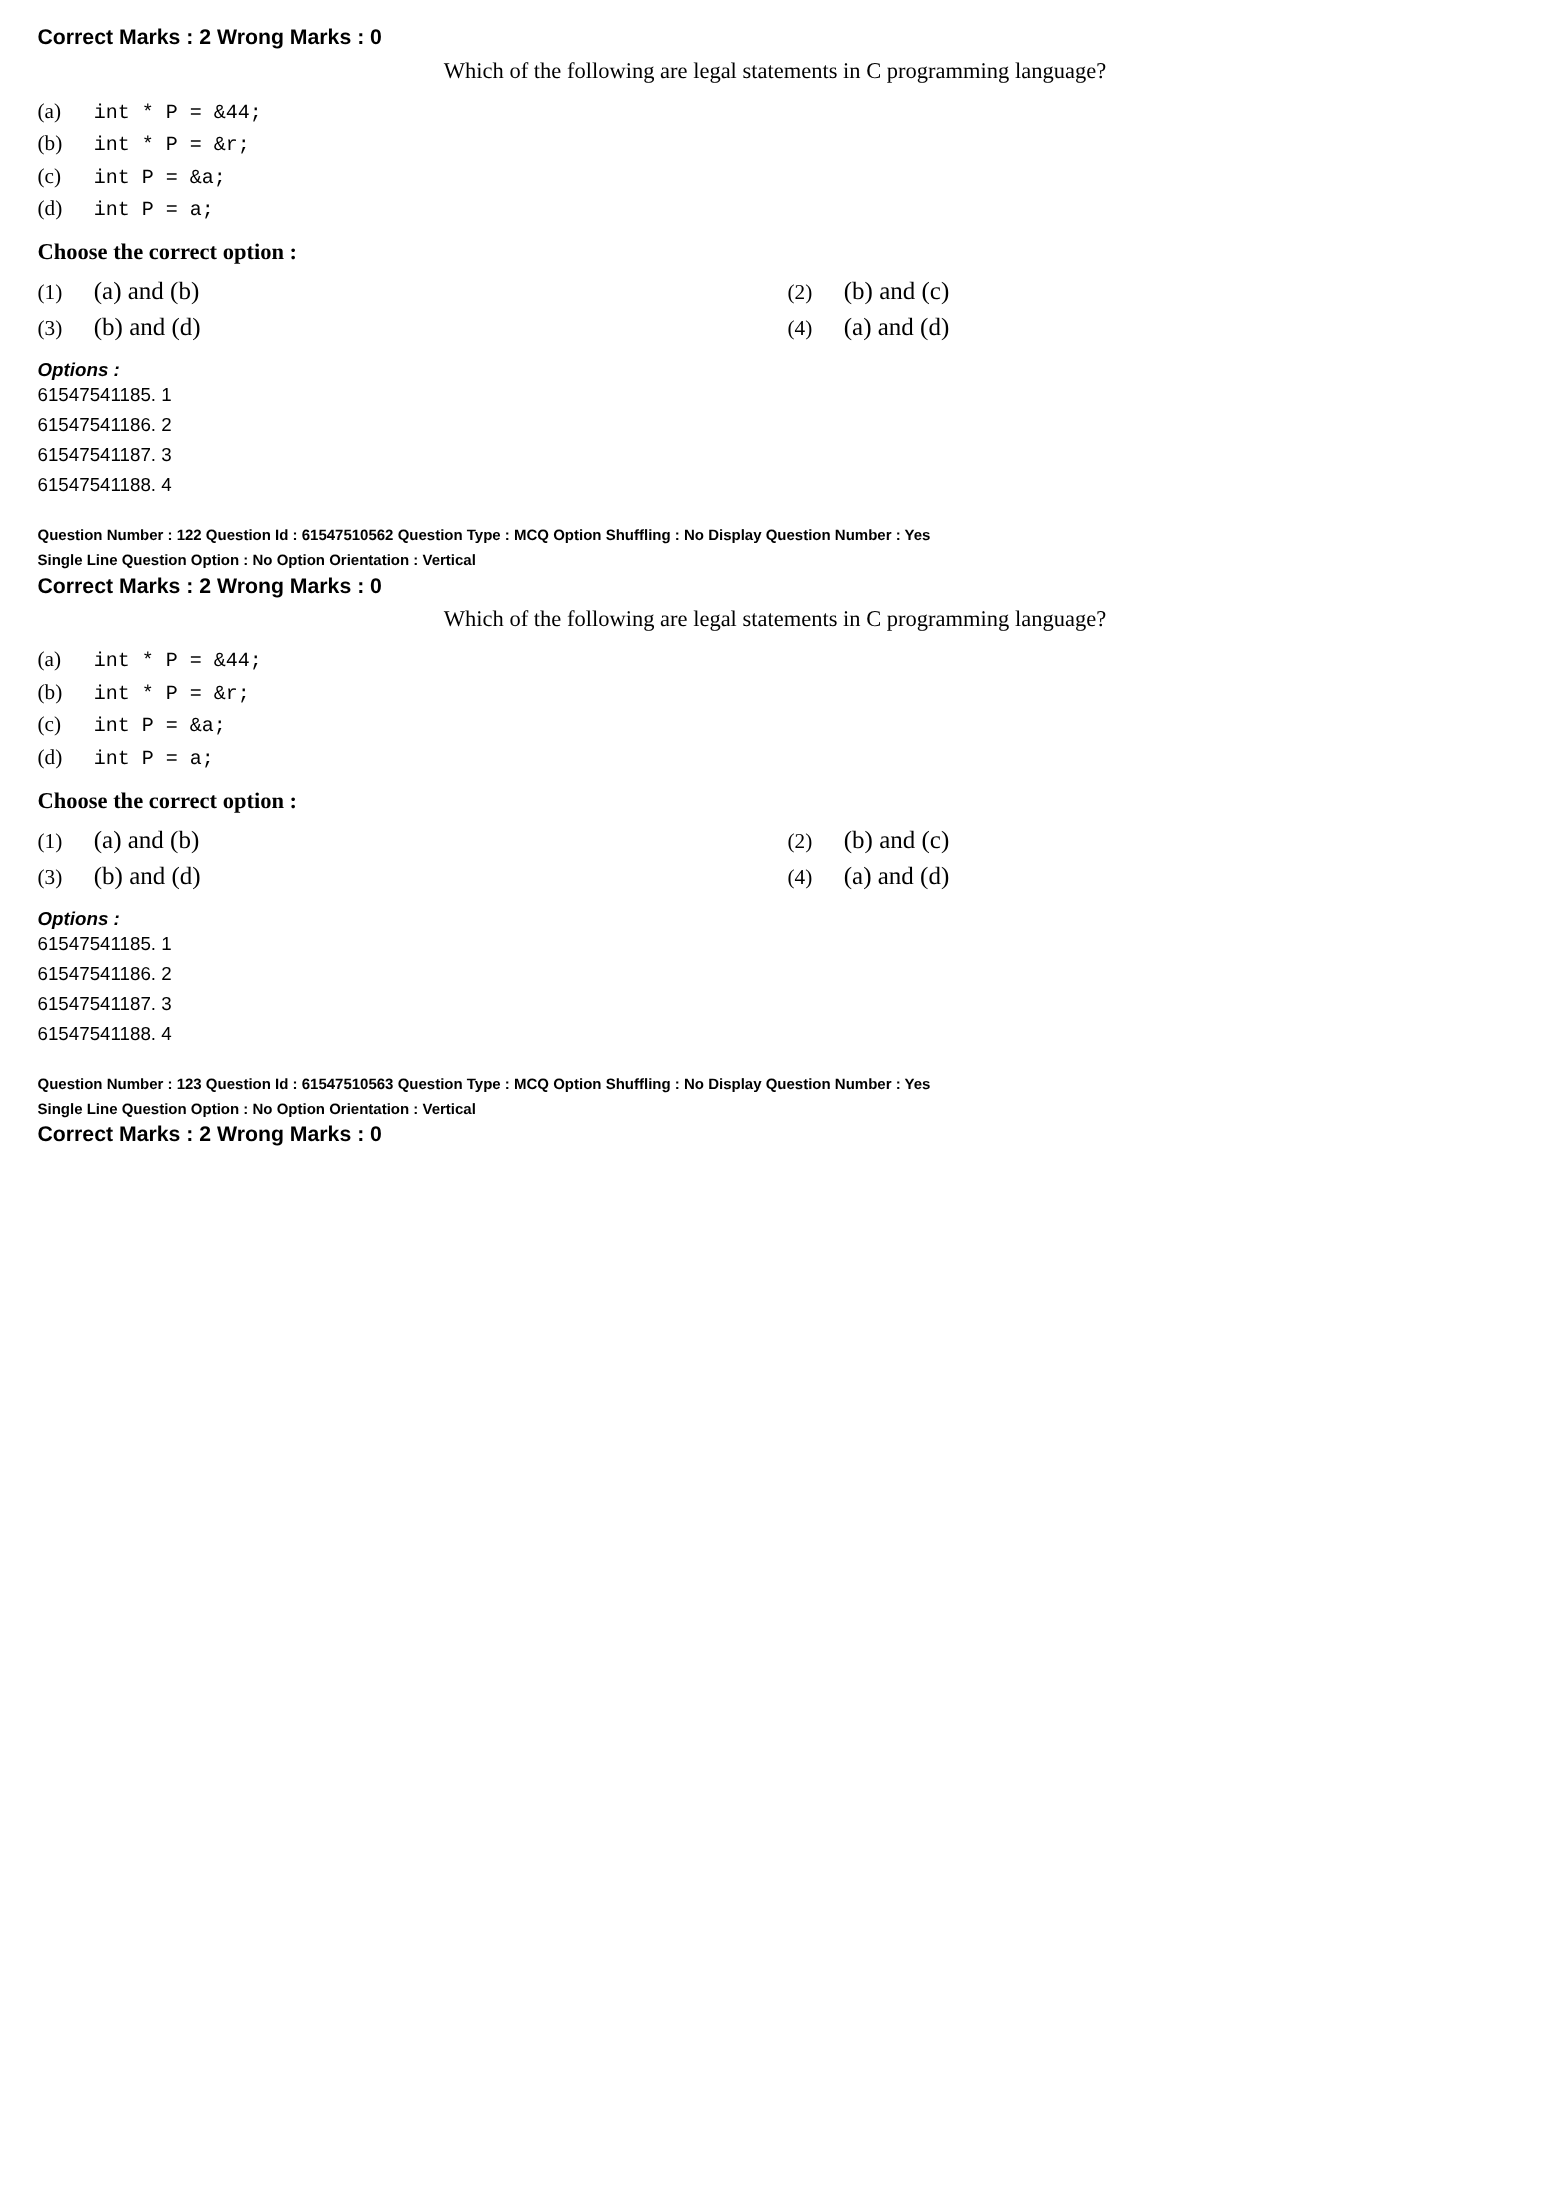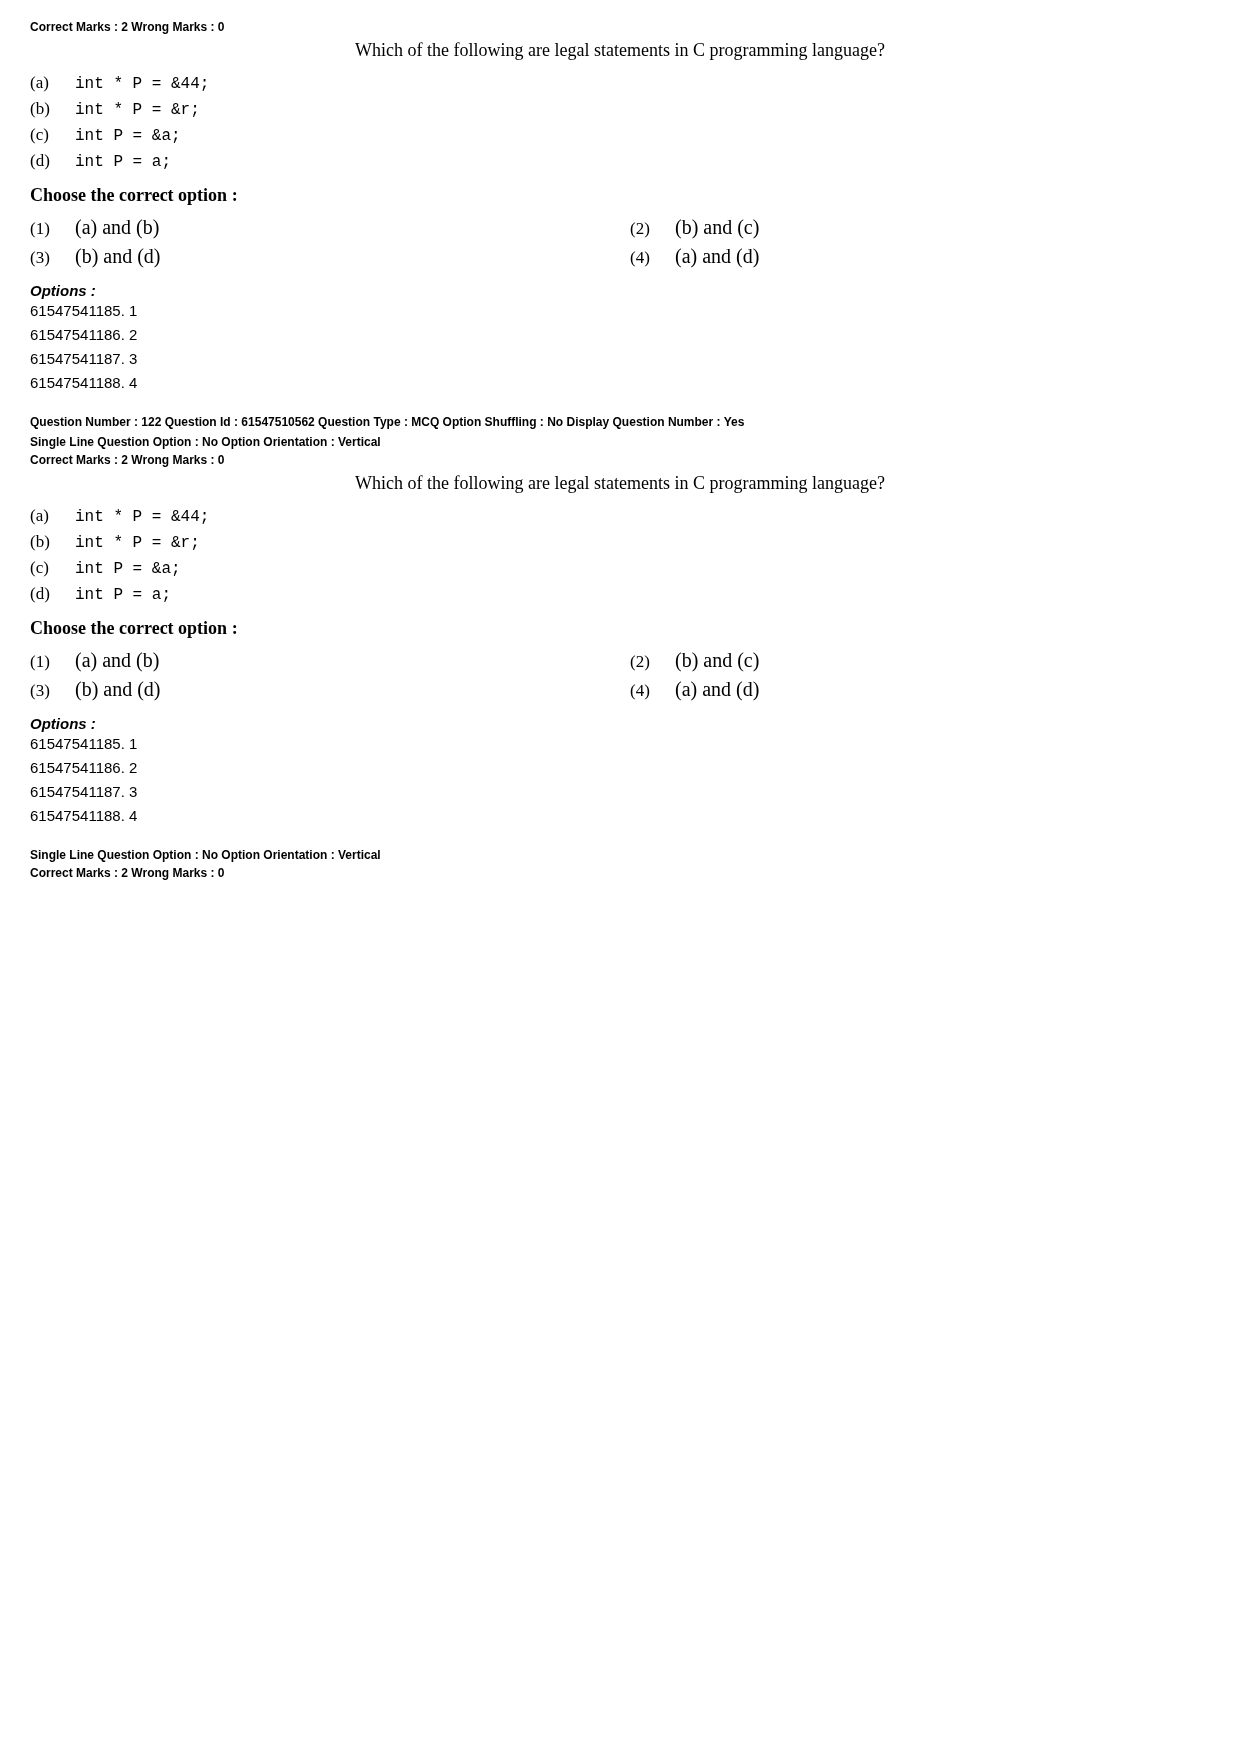--- a/index.html
+++ b/index.html
@@ -20,21 +20,21 @@
       margin-bottom: 18px;
     }
     .meta-line {
       font-size: 12px;
       font-weight: bold;
       font-family: sans-serif;
       line-height: 1.5;
       margin-bottom: 2px;
     }
     .marks-line {
-      font-size: 12px;
+      font-size: 17px;
       font-weight: bold;
       font-family: sans-serif;
       margin-bottom: 6px;
     }
     .question-text {
       font-size: 18px;
       margin-bottom: 12px;
       font-family: serif;
       text-align: center;
     }
@@ -201,15 +201,16 @@
     <div class="options-list">
       <div>61547541185. 1</div>
       <div>61547541186. 2</div>
       <div>61547541187. 3</div>
       <div>61547541188. 4</div>
     </div>
   </div>
 </div>
 
 <div class="question-block" style="margin-top: 18px;">
+  <div class="meta-line">Question Number : 123  Question Id : 61547510563  Question Type : MCQ  Option Shuffling : No  Display Question Number : Yes</div>
   <div class="meta-line">Single Line Question Option : No  Option Orientation : Vertical</div>
   <div class="marks-line">Correct Marks : 2  Wrong Marks : 0</div>
 </div>
 
 </body></html>

